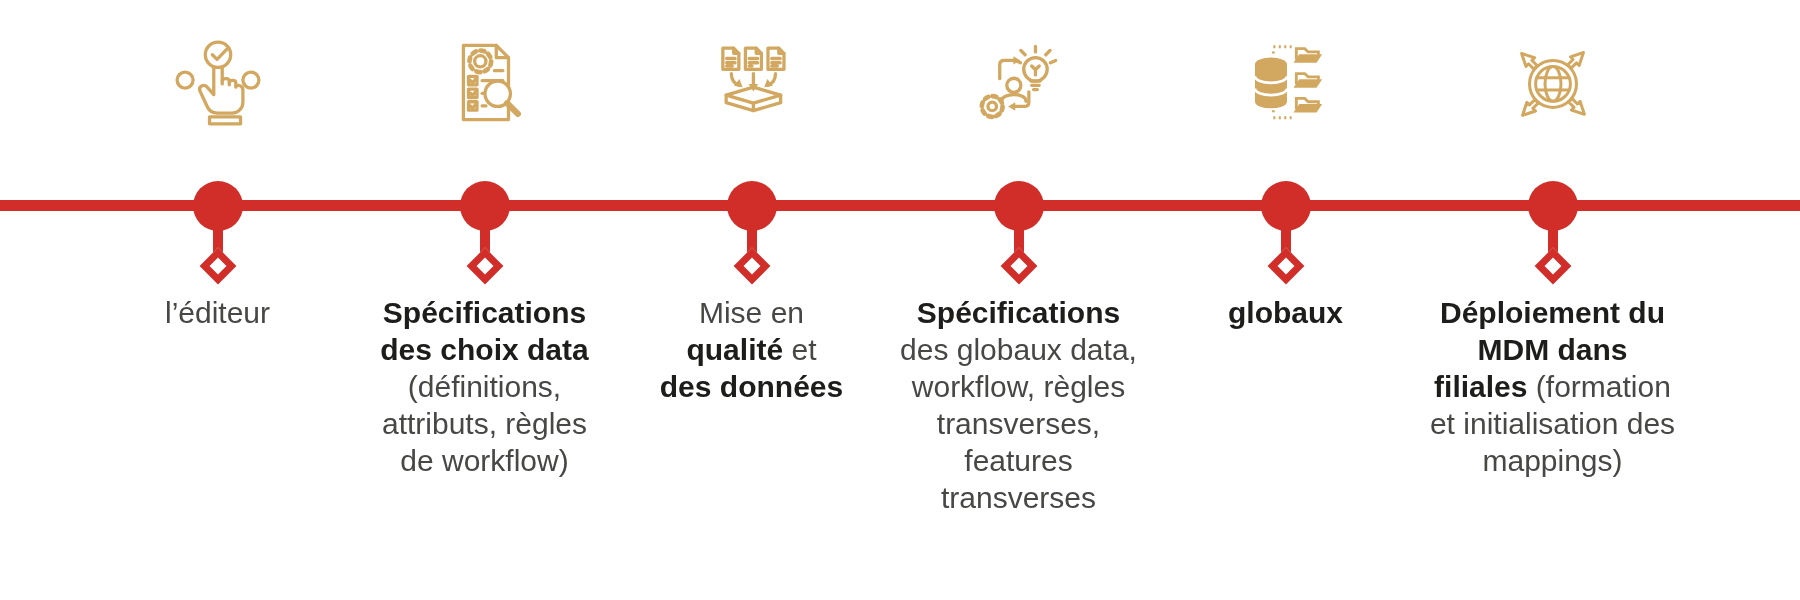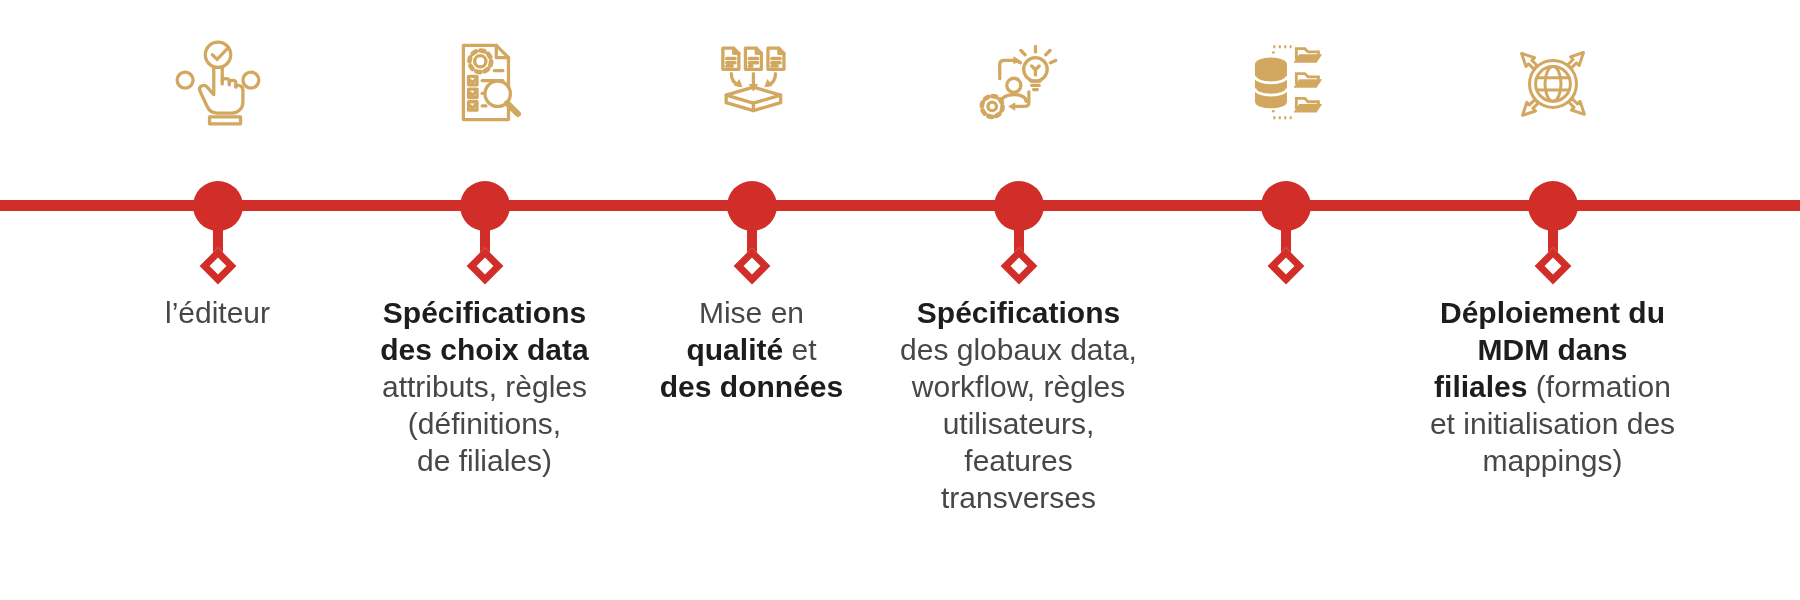--- a/index.html
+++ b/index.html
@@ -105,23 +105,23 @@
     <circle cx="63.5" cy="62.5" r="13.5" fill="#ffffff"></circle>
     <line x1="73.5" y1="72.5" x2="85" y2="84" stroke-width="6.5"></line>
   </svg>
         </div>
     <div class="dot"></div>
     <div class="stem"></div>
     <div class="diamond"></div>
     <div class="label">
           <div class="line"><span class="b">Spécifications</span></div>
           <div class="line"><span class="b">des choix data</span></div>
+          <div class="line"><span class="r">(définitions,</span></div>
           <div class="line"><span class="r">attributs, règles</span></div>
-          <div class="line"><span class="r">(définitions,</span></div>
-          <div class="line"><span class="r">de filiales)</span></div>
+          <div class="line"><span class="r">de workflow)</span></div>
         </div>
   </div>
 
   <div class="step">
     <div class="icon-wrap">
   <svg viewBox="0 0 100 100" fill="none" stroke="#D2A860" stroke-width="3.5" stroke-linecap="round" stroke-linejoin="round">
     <path d="M19 36.5 V14 H30.5 L36 19.5 V36.5 Z"></path>
             <path d="M30.5 14 V19.5 H36"></path>
     <path d="M23 25 h9 M23 29.5 h9 M23 33 h6"></path>
     <path d="M43 36.5 V14 H54.5 L60 19.5 V36.5 Z"></path>
@@ -168,21 +168,21 @@
     <polygon points="46,71.5 38.5,76 46,80.5" fill="#D2A860" stroke="none"></polygon>
   </svg>
         </div>
     <div class="dot"></div>
     <div class="stem"></div>
     <div class="diamond"></div>
     <div class="label">
           <div class="line"><span class="b">Spécifications</span></div>
           <div class="line"><span class="r">des globaux data,</span></div>
           <div class="line"><span class="r">workflow, règles</span></div>
-          <div class="line"><span class="r">utilisateurs,</span></div>
+          <div class="line"><span class="r">transverses,</span></div>
           <div class="line"><span class="r">features</span></div>
           <div class="line"><span class="r">transverses</span></div>
         </div>
   </div>
 
   <div class="step">
     <div class="icon-wrap">
   <svg viewBox="0 0 100 100">
     <g fill="#D2A860" stroke="none">
       <ellipse cx="34" cy="31" rx="17" ry="7"></ellipse>
@@ -208,20 +208,21 @@
       <path d="M36.5 17.5 V22"></path>
       <path d="M36.5 80 V84.5"></path>
       <path d="M36.5 88 H56"></path>
     </g>
   </svg>
         </div>
     <div class="dot"></div>
     <div class="stem"></div>
     <div class="diamond"></div>
     <div class="label">
+          <div class="line"><span class="b">globaux</span></div>
         </div>
   </div>
 
   <div class="step">
     <div class="icon-wrap">
   <svg viewBox="0 0 100 100" fill="none" stroke="#D2A860" stroke-width="3.2" stroke-linejoin="round">
     <circle cx="50" cy="52" r="18.5"></circle>
     <circle cx="50" cy="52" r="25"></circle>
     <ellipse cx="50" cy="52" rx="8.5" ry="18.5"></ellipse>
     <line x1="33" y1="45.5" x2="67" y2="45.5"></line>

